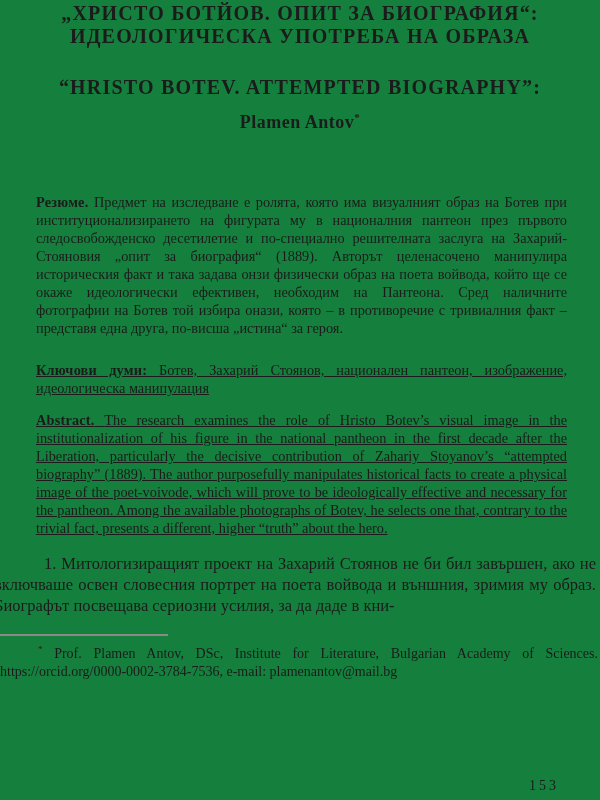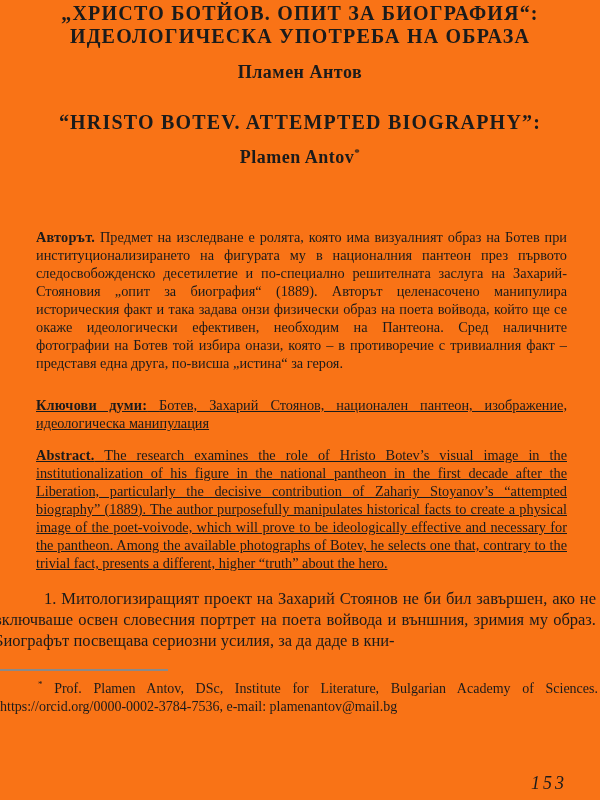--- a/index.html
+++ b/index.html
@@ -9,21 +9,21 @@
   }
   body {
     width: 600px;
     height: 800px;
     overflow: hidden;
   }
   .page {
     position: relative;
     width: 600px;
     height: 800px;
-    background: #f97316;
+    background: #15803d;
     color: #1b1b1b;
     font-family: "Liberation Serif", "DejaVu Serif", serif;
     -webkit-font-smoothing: antialiased;
   }
   
   .title {
     text-align: center;
     font-weight: bold;
     margin: 0 14px;
   }
@@ -89,47 +89,45 @@
     text-align: justify;
     text-indent: 38px;
   }
   .footnote sup {
     font-size: 9px;
     line-height: 0;
   }
   
   .page-number {
     position: absolute;
-    right: 33px;
+    right: 41px;
     bottom: 6px;
-    font-size: 18px;
+    font-size: 14px;
     letter-spacing: 3px;
-    font-style: italic;
   }
 </style>
 </head>
 <body>
 
 <div class="page">
 
   <h1 class="title title-bg">
     <span class="tline">„ХРИСТО БОТЙОВ. ОПИТ ЗА БИОГРАФИЯ“:</span>
     <span class="tline">ИДЕОЛОГИЧЕСКА УПОТРЕБА НА ОБРАЗА</span>
   </h1>
 
-  <div class="author author-bg">Пламен Антов</div>
 
   <h2 class="title title-en">
     <span class="tline">“HRISTO BOTEV. ATTEMPTED BIOGRAPHY”:</span>
   </h2>
 
   <div class="author author-en"><span>Plamen Antov</span><sup>*</sup></div>
 
   <p class="meta resume-block">
-    <b>Авторът.</b>
+    <b>Резюме.</b>
     <span>Предмет на изследване е ролята, която има визуалният образ на Ботев при институционализирането на фигурата му в националния пантеон през първото следосвобожденско десетилетие и по-специално решителната заслуга на Захарий-Стояновия „опит за биография“ (1889). Авторът целенасочено манипулира историческия факт и така задава онзи физически образ на поета войвода, който ще се окаже идеологически ефективен, необходим на Пантеона. Сред наличните фотографии на Ботев той избира онази, която – в противоречие с тривиалния факт – представя една друга, по-висша „истина“ за героя.</span>
   </p>
 
   <p class="meta kw-bg-block">
     <b>Ключови думи:</b>
     <span>Ботев, Захарий Стоянов, национален пантеон, изображение, идеологическа манипулация</span>
   </p>
 
   <p class="meta abstract-block">
     <b>Abstract.</b>

